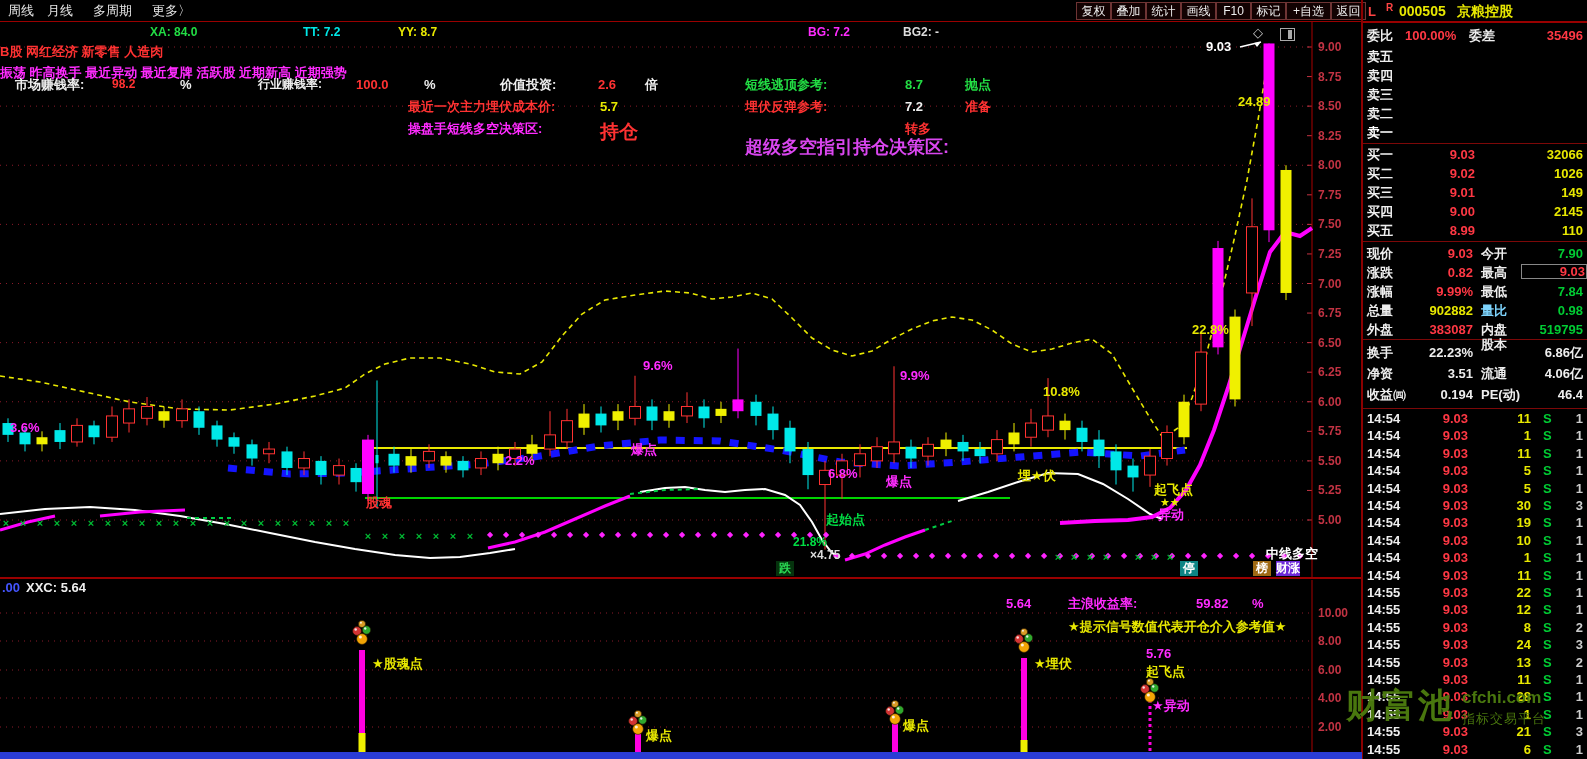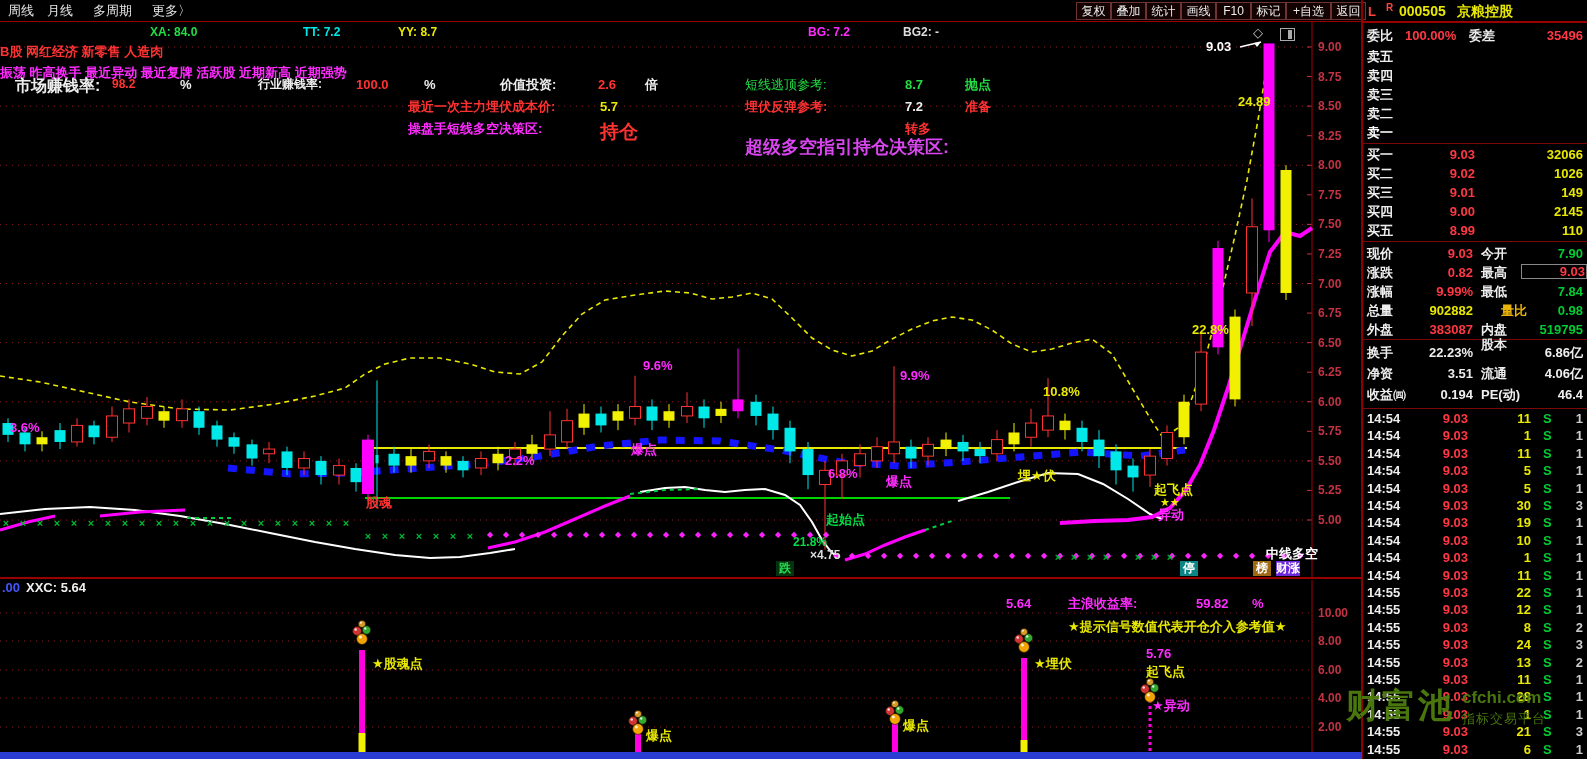--- a/index.html
+++ b/index.html
@@ -435,30 +435,30 @@
   <div class="abs hdr-pair" style="left:808px;top:26px;color:#ff2bff">BG: 7.2</div>
   <div class="abs hdr-pair" style="left:903px;top:26px;color:#dddddd">BG2: -</div>
   <div class="abs" style="left:1253px;top:26px;color:#cccccc;font-size:13px">◇</div>
   <div class="abs" style="left:1280px;top:28px;width:13px;height:11px;border:1px solid #aaa">
       <span style="position:absolute;right:2px;top:1px;bottom:1px;width:4px;background:#aaa"></span>
     </div>
 
   <div class="abs" style="left:0px;top:45px;color:#ff3232;font-size:13px;font-weight:bold">B股 网红经济 新零售 人造肉</div>
   <div class="abs" style="left:0px;top:66px;color:#ff2bff;font-size:13px;font-weight:bold">振荡 昨高换手 最近异动 最近复牌 活跃股 近期新高 近期强势</div>
 
-  <div class="abs" style="left:15px;top:78px;color:#eee;font-size:16px;font-weight:bold">市场赚钱率:</div>
+  <div class="abs" style="left:15px;top:78px;color:#eee;font-size:13px;font-weight:bold">市场赚钱率:</div>
   <div class="abs" style="left:112px;top:78px;color:#ff3232;font-size:12px;font-weight:bold">98.2</div>
   <div class="abs" style="left:180px;top:78px;color:#eee;font-size:13px;font-weight:bold">%</div>
   <div class="abs" style="left:258px;top:78px;color:#eee;font-size:12px;font-weight:bold">行业赚钱率:</div>
   <div class="abs" style="left:356px;top:78px;color:#ff3232;font-size:13px;font-weight:bold">100.0</div>
   <div class="abs" style="left:424px;top:78px;color:#eee;font-size:13px;font-weight:bold">%</div>
   <div class="abs" style="left:500px;top:78px;color:#eee;font-size:13px;font-weight:bold">价值投资:</div>
   <div class="abs" style="left:598px;top:78px;color:#ff3232;font-size:13px;font-weight:bold">2.6</div>
   <div class="abs" style="left:645px;top:78px;color:#eee;font-size:13px;font-weight:bold">倍</div>
-  <div class="abs" style="left:745px;top:78px;color:#22dd44;font-size:13px;font-weight:normal">短线逃顶参考:</div>
+  <div class="abs" style="left:745px;top:78px;color:#22dd44;font-size:13px;font-weight:bold">短线逃顶参考:</div>
   <div class="abs" style="left:905px;top:78px;color:#22dd44;font-size:13px;font-weight:bold">8.7</div>
   <div class="abs" style="left:965px;top:78px;color:#22dd44;font-size:13px;font-weight:bold">抛点</div>
 
   <div class="abs" style="left:408px;top:100px;color:#ff3232;font-size:13px;font-weight:bold">最近一次主力埋伏成本价:</div>
   <div class="abs" style="left:600px;top:100px;color:#e8e800;font-size:13px;font-weight:bold">5.7</div>
   <div class="abs" style="left:745px;top:100px;color:#ff3232;font-size:13px;font-weight:bold">埋伏反弹参考:</div>
   <div class="abs" style="left:905px;top:100px;color:#eeeeee;font-size:13px;font-weight:bold">7.2</div>
   <div class="abs" style="left:965px;top:100px;color:#ff3232;font-size:13px;font-weight:bold">准备</div>
 
   <div class="abs" style="left:408px;top:122px;color:#ff2bff;font-size:13px;font-weight:bold">操盘手短线多空决策区:</div>
@@ -520,21 +520,21 @@
       <div class="qp-text" style="left: 4px; top: 266px; color: rgb(238, 238, 238);">涨跌</div>
       <div class="qp-text" style="left: 48px; top: 266px; width: 62px; color: rgb(255, 56, 68); text-align: right;">0.82</div>
       <div class="qp-text" style="left: 118px; top: 266px; color: rgb(238, 238, 238);">最高</div>
       <div class="qp-text" style="left: 158px; top: 264px; width: 62px; color: rgb(255, 56, 68); text-align: right; border: 1px solid rgb(136, 136, 136); padding: 0px 1px;">9.03</div>
       <div class="qp-text" style="left: 4px; top: 285px; color: rgb(238, 238, 238);">涨幅</div>
       <div class="qp-text" style="left: 48px; top: 285px; width: 62px; color: rgb(255, 56, 68); text-align: right;">9.99%</div>
       <div class="qp-text" style="left: 118px; top: 285px; color: rgb(238, 238, 238);">最低</div>
       <div class="qp-text" style="left: 158px; top: 285px; width: 62px; color: rgb(0, 204, 51); text-align: right;">7.84</div>
       <div class="qp-text" style="left: 4px; top: 304px; color: rgb(238, 238, 238);">总量</div>
       <div class="qp-text" style="left: 48px; top: 304px; width: 62px; color: rgb(232, 232, 0); text-align: right;">902882</div>
-      <div class="qp-text" style="left: 118px; top: 304px; color: #eab308; margin-left: 20px;">量比</div>
+      <div class="qp-text" style="left: 118px; top: 304px; color: #7dd3fc;">量比</div>
       <div class="qp-text" style="left: 158px; top: 304px; width: 62px; color: rgb(0, 204, 51); text-align: right;">0.98</div>
       <div class="qp-text" style="left: 4px; top: 323px; color: rgb(238, 238, 238);">外盘</div>
       <div class="qp-text" style="left: 48px; top: 323px; width: 62px; color: rgb(255, 56, 68); text-align: right;">383087</div>
       <div class="qp-text" style="left: 118px; top: 323px; color: rgb(238, 238, 238);">内盘</div>
       <div class="qp-text" style="left: 158px; top: 323px; width: 62px; color: rgb(0, 204, 51); text-align: right;">519795</div>
       <div class="qp-text" style="left: 4px; top: 346px; color: rgb(238, 238, 238);">换手</div>
       <div class="qp-text" style="left: 48px; top: 346px; width: 62px; color: rgb(238, 238, 238); text-align: right;">22.23%</div>
       <div class="qp-text" style="left: 118px; top: 338px; color: rgb(238, 238, 238); text-align: right;">股本</div>
       <div class="qp-text" style="left: 152px; top: 346px; width: 68px; color: rgb(238, 238, 238); text-align: right;">6.86亿</div>
       <div class="qp-text" style="left: 4px; top: 367px; color: rgb(238, 238, 238);">净资</div>

